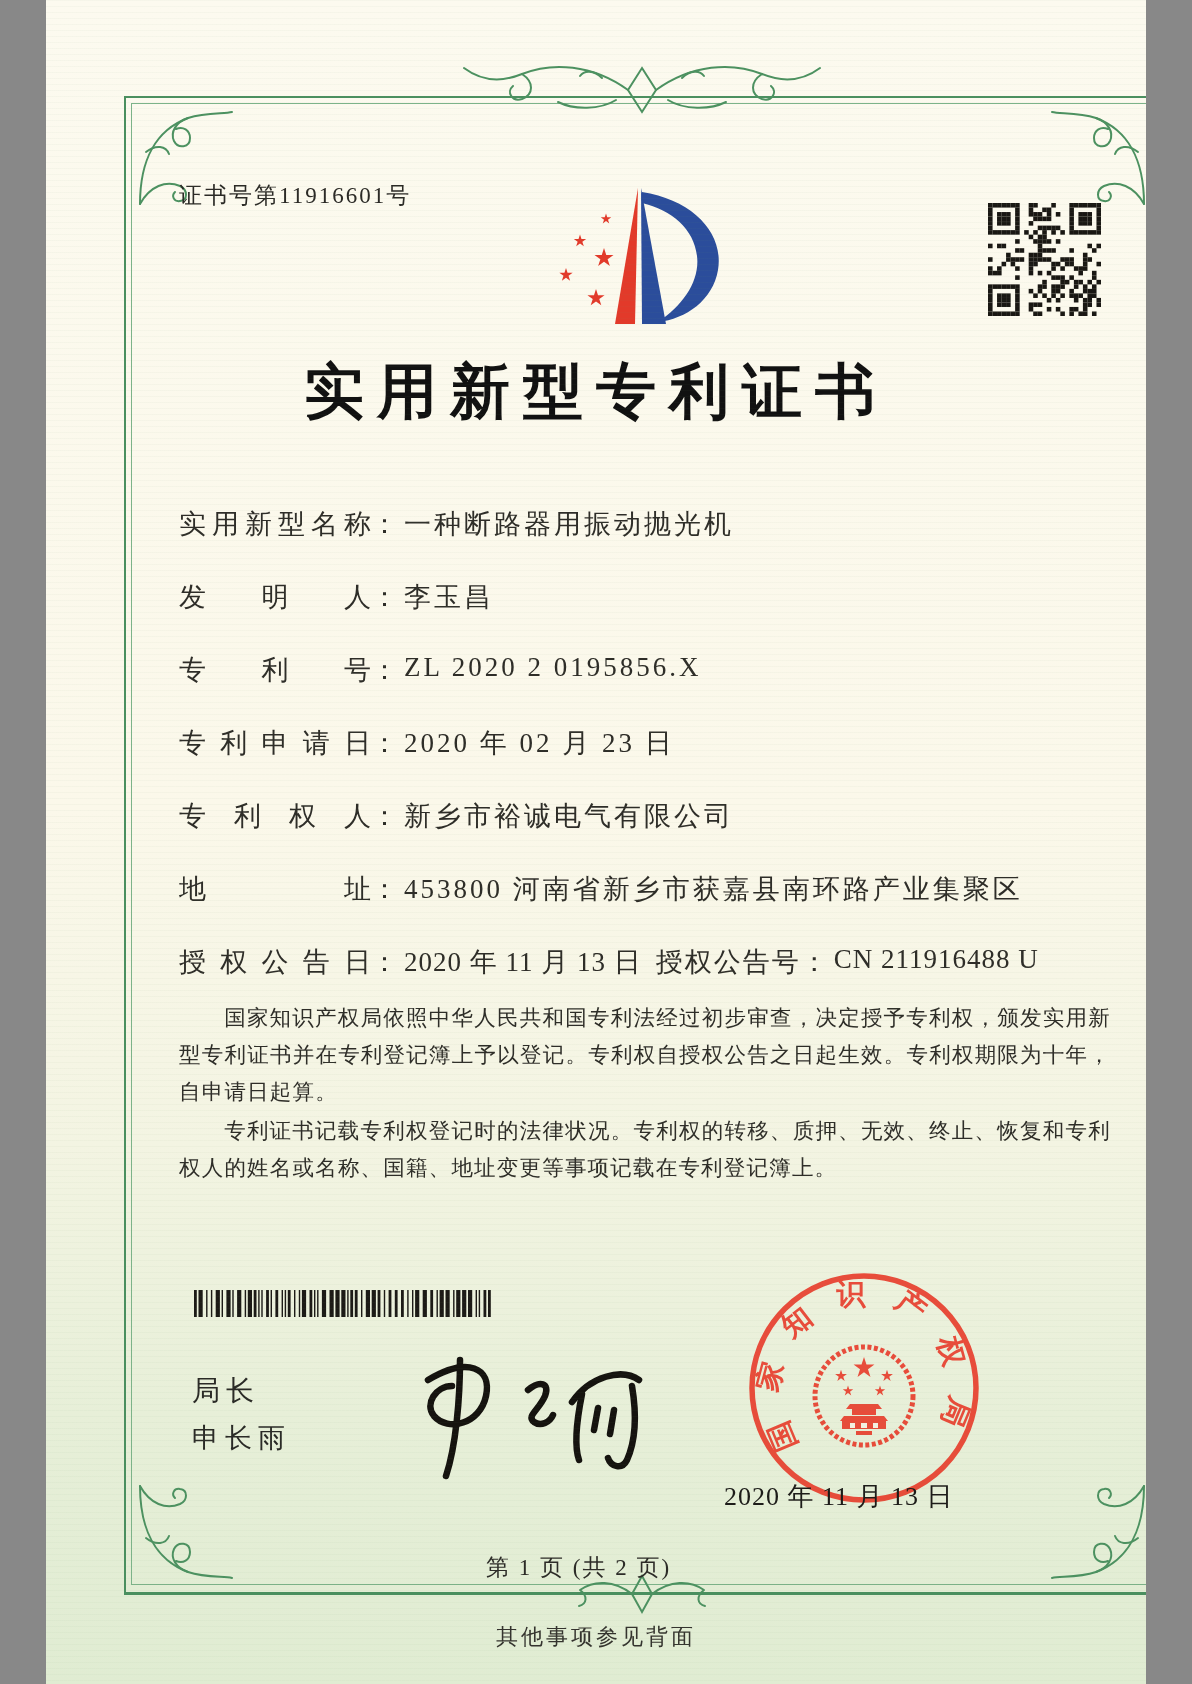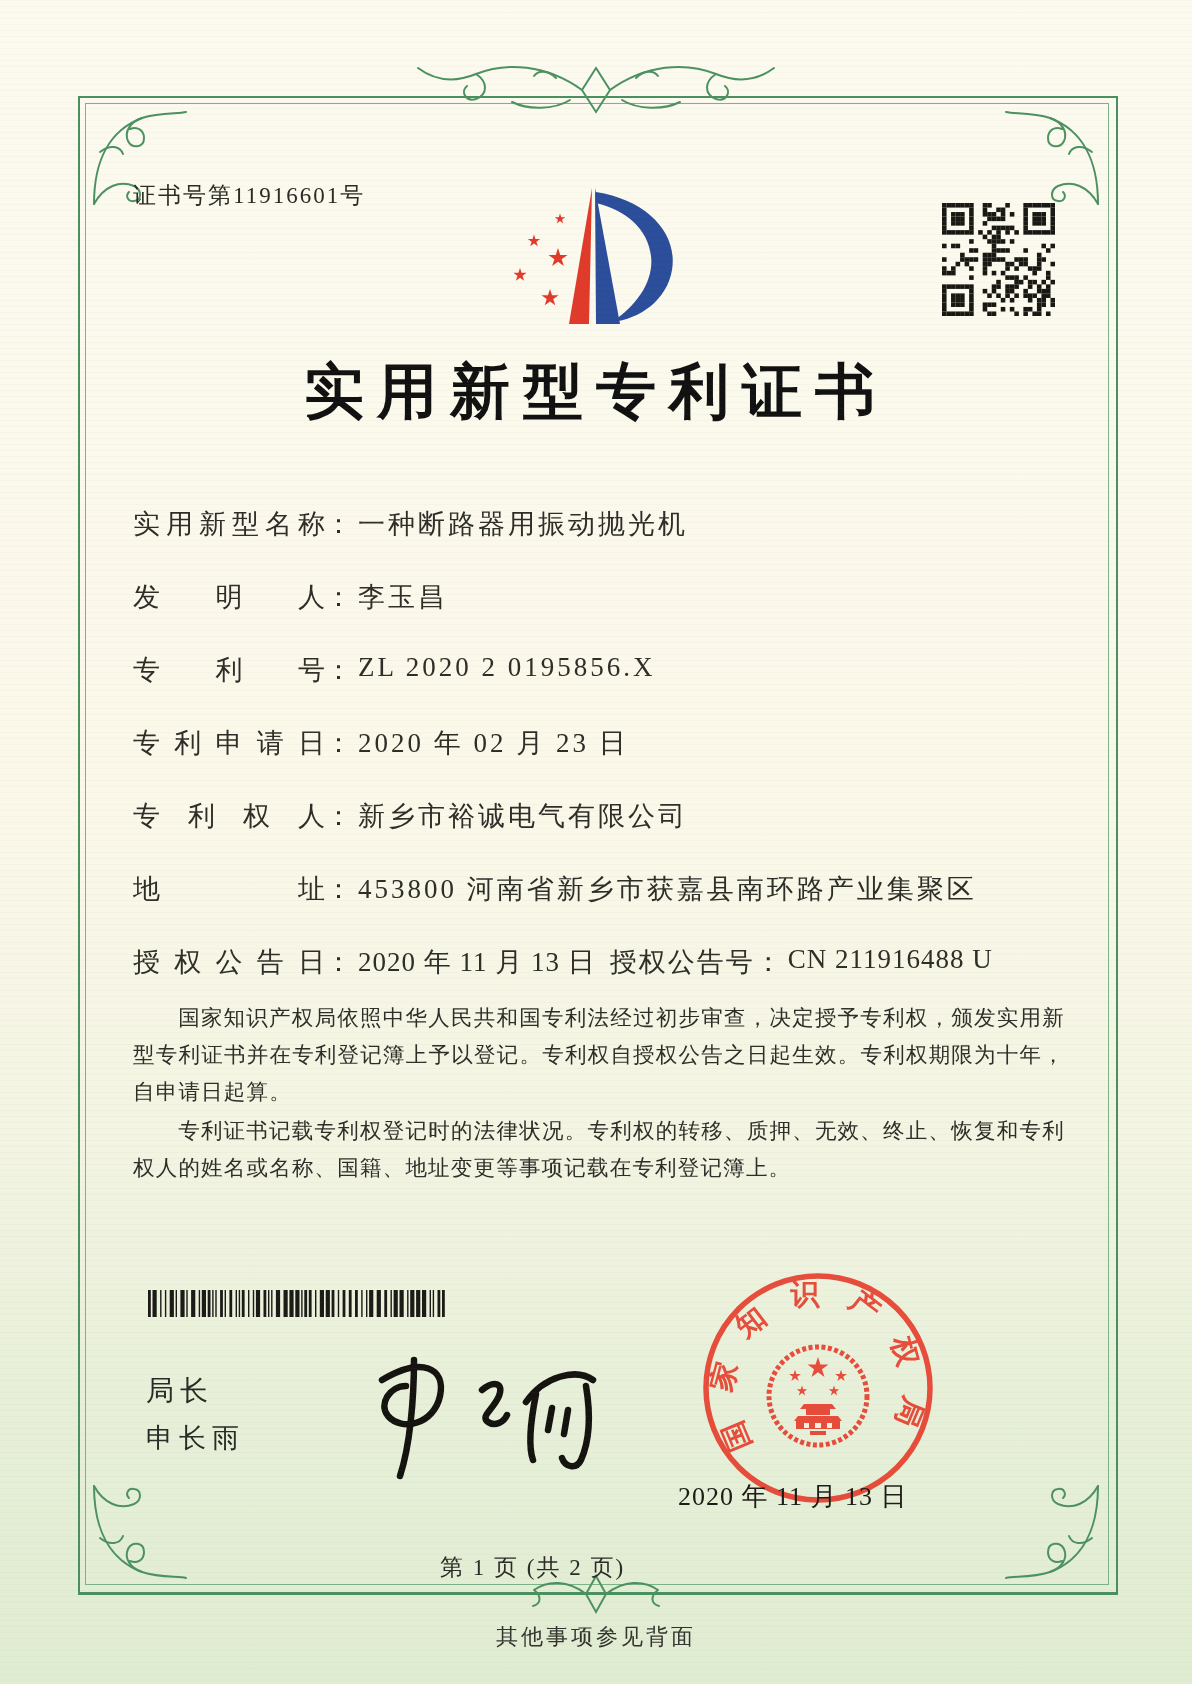--- a/index.html
+++ b/index.html
@@ -1,18 +1,18 @@
 <!DOCTYPE html>
 <html><head>
 <meta charset="utf-8">
 <style>
   html,body{margin:0;padding:0;background:#888;}
   .page{
     position:relative;
-    width:1192px;height:1684px;
+    width:1100px;height:1684px;
     margin:0 auto;
     background:linear-gradient(180deg,#fcfaef 0%,#fbf8ea 48%,#f3f4e2 68%,#e7efd8 84%,#e0ecd2 100%);
     font-family:"Liberation Serif","DejaVu Serif",serif;
     color:#23221e;
     overflow:hidden;
   }
   .page::after{
     content:"";position:absolute;inset:0;pointer-events:none;
     background:repeating-linear-gradient(180deg,rgba(110,150,105,.045) 0 1px,transparent 1px 6px);
   }

